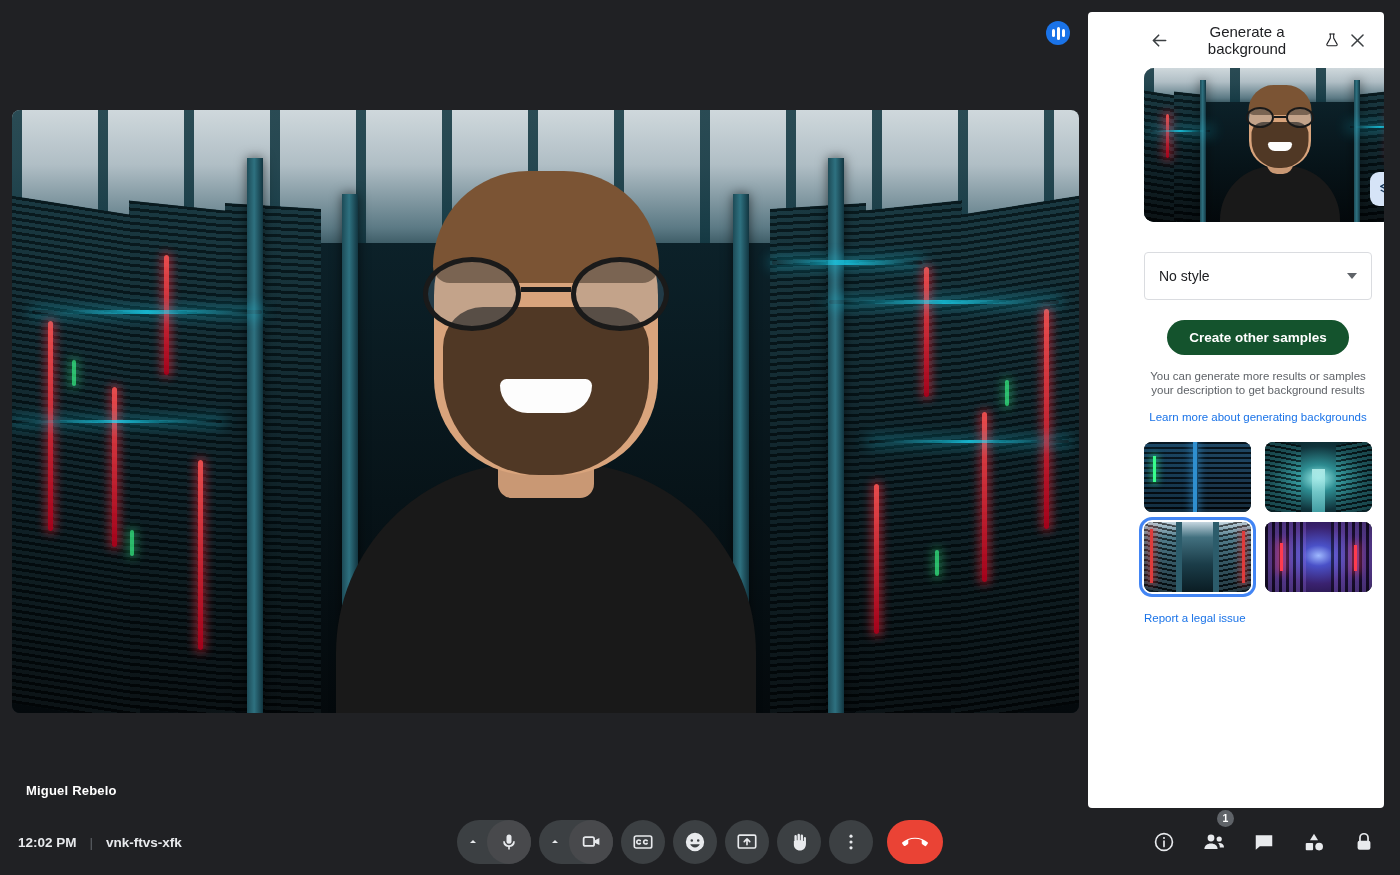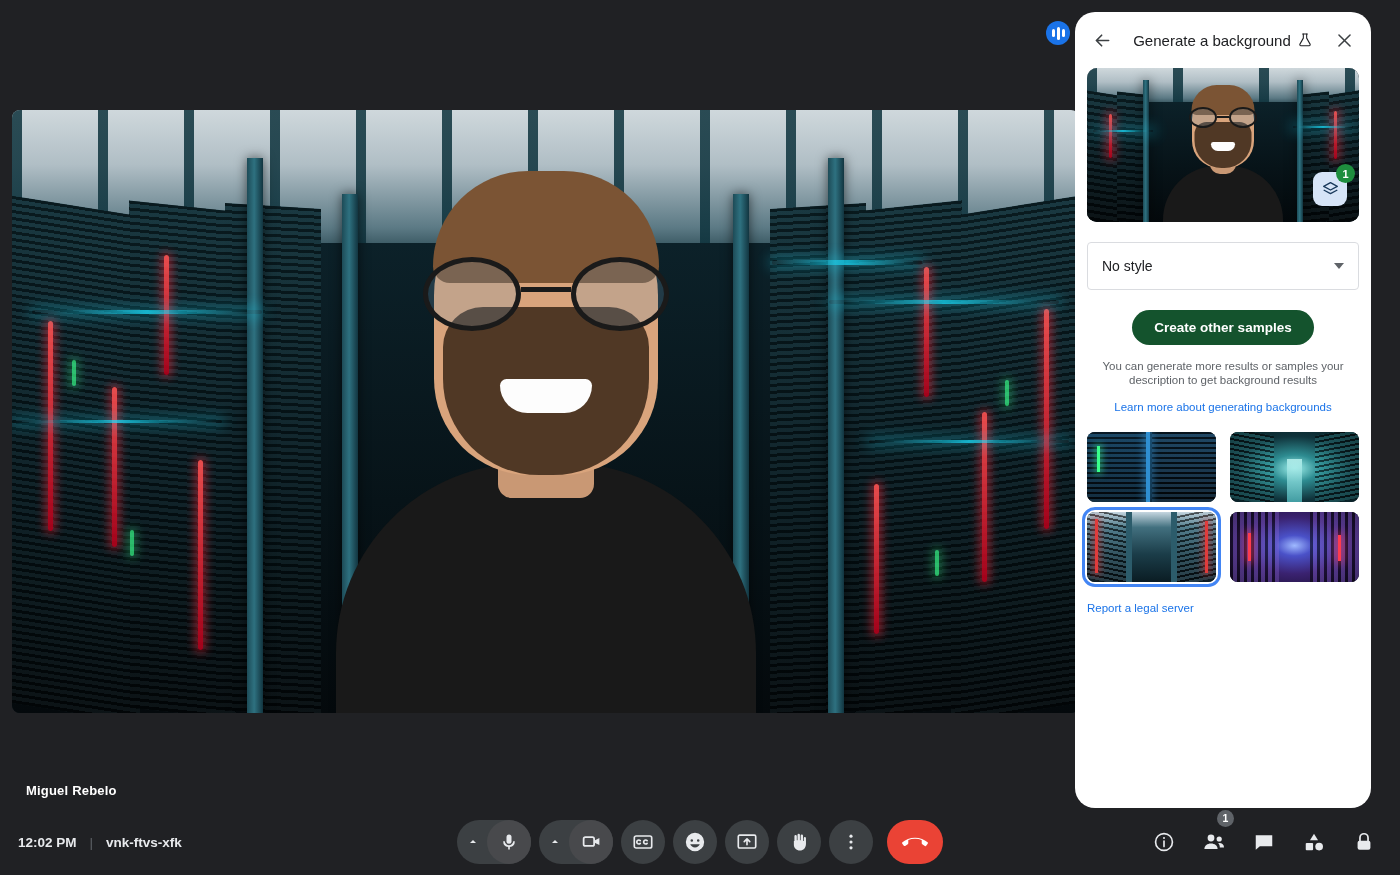--- a/index.html
+++ b/index.html
@@ -153,23 +153,23 @@
   .ribtn { position: relative; width: 40px; height: 40px; border-radius: 50%;
            display: flex; align-items: center; justify-content: center; color: #e8eaed; }
   .badge-gray {
     position: absolute; top: -12px; right: 0px; min-width: 17px; height: 17px;
     border-radius: 9px; background: #5f6368; color: #fff; font-size: 10.5px;
     display: flex; align-items: center; justify-content: center; padding: 0 4px; font-weight: 600;
   }
 
   
   .panel {
-    position: absolute; right: 29px; top: 12px; width: 296px; height: 796px;
-    background: #fff; border-radius: 20px; overflow: hidden;
-    display: flex; flex-direction: column;
+    position: absolute; right: 16px; top: 12px; width: 296px; height: 796px;
+    background: #fff; border-radius: 4px; overflow: hidden;
+    display: flex; flex-direction: column; padding-left: 44px;
   }
   .panel-head { height: 56px; display: flex; align-items: center; padding: 0 10px; flex: 0 0 auto; }
   .phbtn { width: 34px; height: 34px; border-radius: 50%; display: flex; align-items: center;
            justify-content: center; color: #3c4043; }
   .ptitle { flex: 1; text-align: center; font-size: 15px; color: #202124;
             display: flex; align-items: center; justify-content: center; gap: 6px; }
   .panel-body { flex: 1; padding: 0 12px; overflow: hidden; }
 
   .preview {
     position: relative; width: 272px; height: 154px; border-radius: 10px;
@@ -186,21 +186,21 @@
     display: flex; align-items: center; justify-content: center;
   }
 
   .prompt {
     margin-top: 18px; height: 46px; border: 1px solid #dadce0; border-radius: 24px;
     display: flex; align-items: center; gap: 10px; padding: 0 16px;
   }
   .prompt .txt { font-size: 13.5px; color: #3c4043; white-space: nowrap; overflow: hidden; }
 
   .styleSel {
-    margin-top: 20px; height: 48px; border: 1px solid #dadce0; border-radius: 4px;
+    margin-top: 30px; height: 48px; border: 1px solid #dadce0; border-radius: 4px;
     display: flex; align-items: center; justify-content: space-between; padding: 0 14px;
     font-size: 14px; color: #202124;
   }
   .caret { width: 0; height: 0; border-left: 5px solid transparent; border-right: 5px solid transparent;
            border-top: 6px solid #5f6368; }
 
   .cta-wrap { display: flex; justify-content: center; margin-top: 20px; }
   .cta { background: #14532d; color: #fff; font-size: 13.5px; font-weight: 600;
          border-radius: 20px; padding: 10px 22px; }
 
@@ -515,16 +515,16 @@
 
         <div class="thumb">
           <div class="t-inner" style="background:radial-gradient(ellipse at 50% 48%,#9fb9ff 0%,#4a51c8 20%,#3a2270 55%,#1b0f33 100%);"></div>
           <div style="position:absolute;left:0;top:0;bottom:0;width:38%;background:repeating-linear-gradient(90deg,rgba(0,0,0,.55) 0 3px,rgba(150,110,220,.3) 3px 7px);"></div>
           <div style="position:absolute;right:0;top:0;bottom:0;width:38%;background:repeating-linear-gradient(90deg,rgba(0,0,0,.55) 0 3px,rgba(150,110,220,.3) 3px 7px);"></div>
           <div style="position:absolute;left:14%;top:30%;width:3px;height:28px;background:#ff3b4e;box-shadow:0 0 8px 2px rgba(255,59,78,.65);"></div>
           <div style="position:absolute;right:14%;top:32%;width:3px;height:26px;background:#ff3b4e;box-shadow:0 0 8px 2px rgba(255,59,78,.65);"></div>
         </div>
       </div>
 
-      <div class="legal">Report a legal server</div>
+      <div class="legal">Report a legal issue</div>
     </div>
   </div>
 </div>
 
 </body></html>

